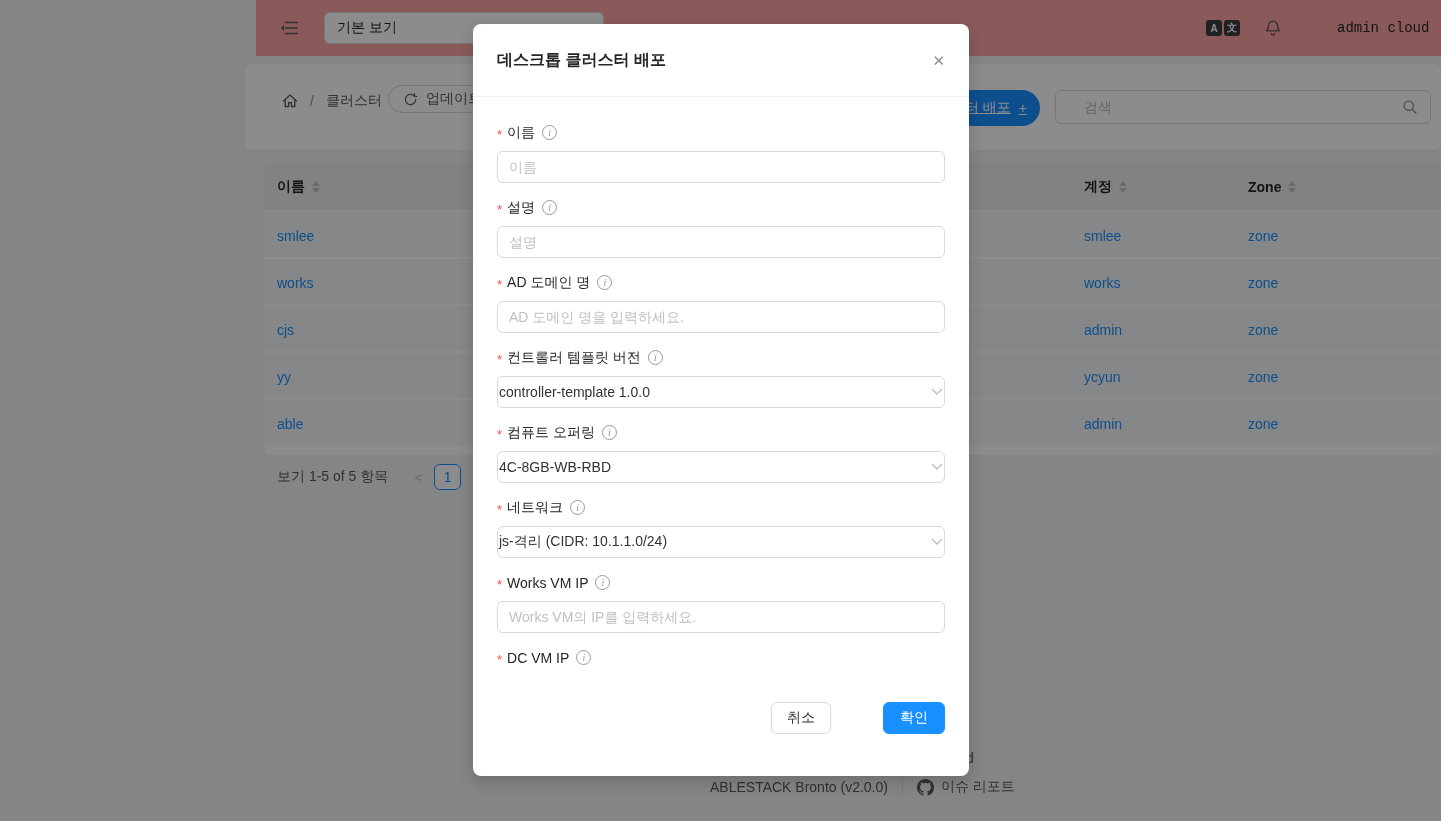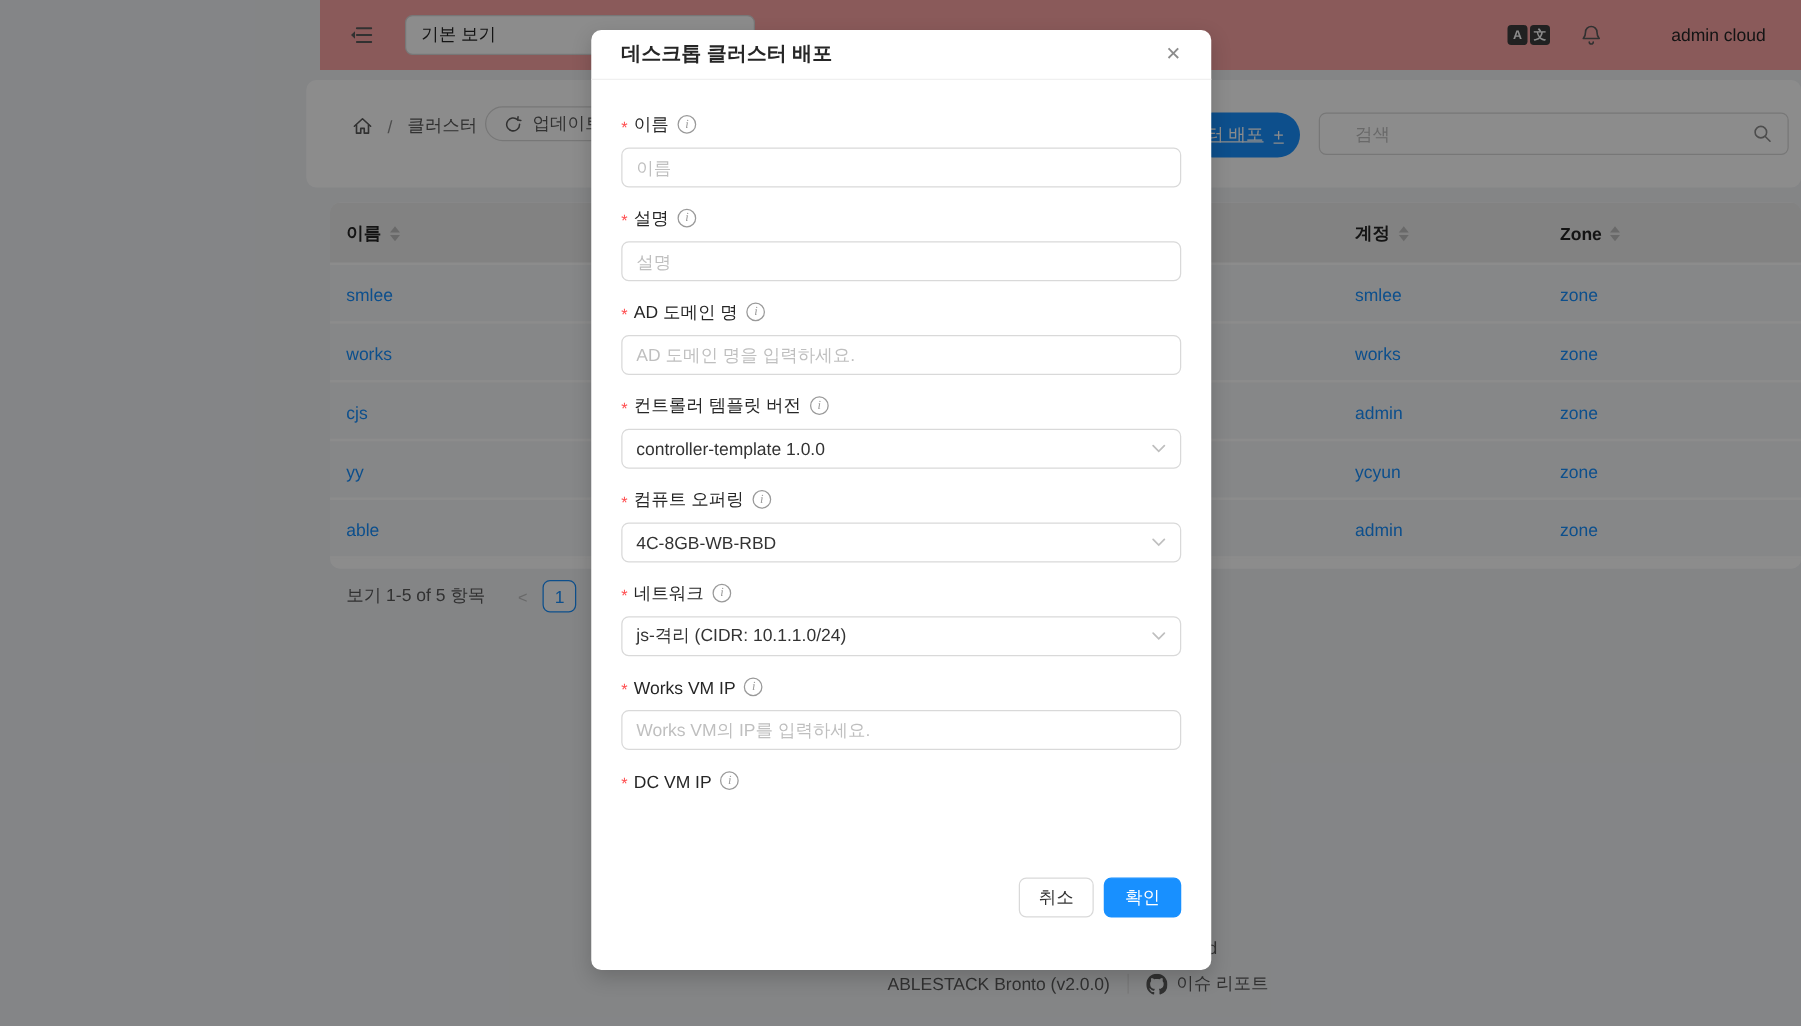--- a/index.html
+++ b/index.html
@@ -7,21 +7,21 @@
   body { font-family:"Liberation Sans","DejaVu Sans",sans-serif; background:#f0f2f5; }
   .stage { position:relative; width:1441px; height:821px; overflow:hidden; background:#f0f2f5; }
 
   
   .topbar { position:absolute; left:256px; top:0; width:1185px; height:56px; background:#fca5a5; display:flex; align-items:center; }
   .fold-icon { position:absolute; left:24px; top:20px; width:18px; height:16px; cursor:pointer; }
   .view-select { position:absolute; left:68px; top:12px; width:280px; height:32px; border:1px solid #d9d9d9; border-radius:6px; background:#fff; display:flex; align-items:center; padding:0 12px; font-size:14px; color:#262626; }
   .trans-icon { position:absolute; left:950px; top:20px; display:flex; gap:2px; }
   .trans-sq { width:16px; height:16px; background:#3c3c3c; border-radius:3px; color:#fff; font-size:10px; font-weight:bold; display:flex; align-items:center; justify-content:center; }
   .bell { position:absolute; left:1008px; top:19px; width:18px; height:18px; }
-  .username { position:absolute; left:1081px; top:20px; font-size:14px; color:#262626; }
+  .username { position:absolute; left:1081px; top:20px; font-size:14px; color:#262626;font-family:Liberation Mono, monospace; }
 
   .crumb-card { position:absolute; left:245px; top:64px; width:1196px; height:86px; background:#fff; border-radius:8px; }
   .crumb-row { position:absolute; left:37px; top:28px; display:flex; align-items:center; gap:12px; font-size:14px; color:#595959; }
   .crumb-sep { color:#8c8c8c; }
   .update-pill { position:absolute; left:143px; top:21px; width:132px; height:28px; border:1px solid #d9d9d9; border-radius:14px; background:#fff; display:flex; align-items:center; gap:8px; padding:0 14px; font-size:14px; color:#595959; }
   .deploy-btn { position:absolute; left:707px; top:26px; width:88px; height:36px; border:none; border-radius:18px; background:#1890ff; color:#fff; font-size:14px; display:flex; align-items:center; justify-content:center; gap:8px; cursor:pointer; font-family:inherit;text-decoration:underline; }
   .search-box { position:absolute; left:810px; top:26px; width:376px; height:34px; border:1px solid #d9d9d9; border-radius:6px; background:#fff; display:flex; align-items:center; padding:0 12px; }
   .search-box input { flex:1; border:none; outline:none; font-size:14px; color:#262626; font-family:inherit; background:transparent;margin-left:16px; }
   .search-box input::placeholder { color:#bfbfbf; }
 
@@ -44,35 +44,35 @@
   .pg-size { width:120px; height:26px; border:1px solid #d9d9d9; border-radius:6px; background:#fff; color:#333; display:flex; align-items:center; padding:0 10px; margin-left:8px; cursor:pointer; }
 
   .foot-line1 { position:absolute; left:966px; top:750px; font-size:14px; color:#595959; }
   .foot-line2 { position:absolute; left:710px; top:778px; display:flex; align-items:center; font-size:14px; color:#595959; }
   .foot-div { width:1px; height:16px; background:#dcdcdc; margin:0 14px; }
   .gh-icon { width:17px; height:17px; margin-right:7px; fill:#595959; }
 
   
   .overlay { position:absolute; inset:0; background:rgba(0,0,0,0.45); z-index:10; }
   .modal { position:absolute; left:473px; top:24px; width:496px; height:752px; background:#fff; border-radius:8px; box-shadow:0 6px 16px rgba(0,0,0,.18); z-index:20; }
-  .m-head { height:40px; display:flex; align-items:center; justify-content:space-between; padding:0 24px; border-bottom:1px solid #f0f0f0; }
+  .m-head { height:73px; display:flex; align-items:center; justify-content:space-between; padding:0 24px; border-bottom:1px solid #f0f0f0; }
   .m-title { font-size:16px; font-weight:bold; color:#262626; }
   .m-close { font-size:15px; color:#8c8c8c; cursor:pointer; line-height:1; }
   .m-body { padding:25px 24px 0; }
   .field { margin-bottom:14px; }
   .f-label { display:flex; align-items:center; margin-bottom:8px; font-size:14px; color:#262626; height:21px; }
   .req { color:#ff4d4f; margin-right:5px; font-size:13px; position:relative; top:2px; }
   .info-i { width:15px; height:15px; border:1px solid #999; border-radius:50%; color:#999; font-size:10px; font-style:italic; display:inline-flex; align-items:center; justify-content:center; margin-left:7px; font-family:"Liberation Serif","DejaVu Serif",serif; }
   .inp { width:448px; height:32px; border:1px solid #d9d9d9; border-radius:6px; padding:0 11px; font-size:14px; color:#262626; outline:none; background:#fff; font-family:inherit; }
   .inp::placeholder { color:#bfbfbf; }
-  .sel { width:448px; height:32px; border:1px solid #d9d9d9; border-radius:6px; padding:0 11px; display:flex; align-items:center; justify-content:space-between; font-size:14px; color:#333; background:#fff; cursor:pointer; }
+  .sel { width:448px; height:32px; border:1px solid #d9d9d9; border-radius:6px; padding:0 1px; display:flex; align-items:center; justify-content:space-between; font-size:14px; color:#333; background:#fff; cursor:pointer; }
   .m-foot { position:absolute; right:24px; bottom:42px; display:flex; gap:8px; }
   .btn { height:32px; border-radius:6px; font-size:14px; cursor:pointer; font-family:inherit; }
   .btn-cancel { padding:0 15px; background:#fff; border:1px solid #d9d9d9; color:#333; }
-  .btn-ok { padding:0 16px; background:#1890ff; border:1px solid #1890ff; color:#fff; }
+  .btn-ok { padding:0 16px; background:#1890ff; border:1px solid #1890ff; color:#fff;margin-left:44px; }
 
   svg.stroke { fill:none; stroke:#595959; stroke-width:1.3; stroke-linecap:round; stroke-linejoin:round; }
   svg.lt { stroke:#8c8c8c; }
 </style>
 </head>
 <body>
 
 <div class="stage">
 
   <div class="topbar">

